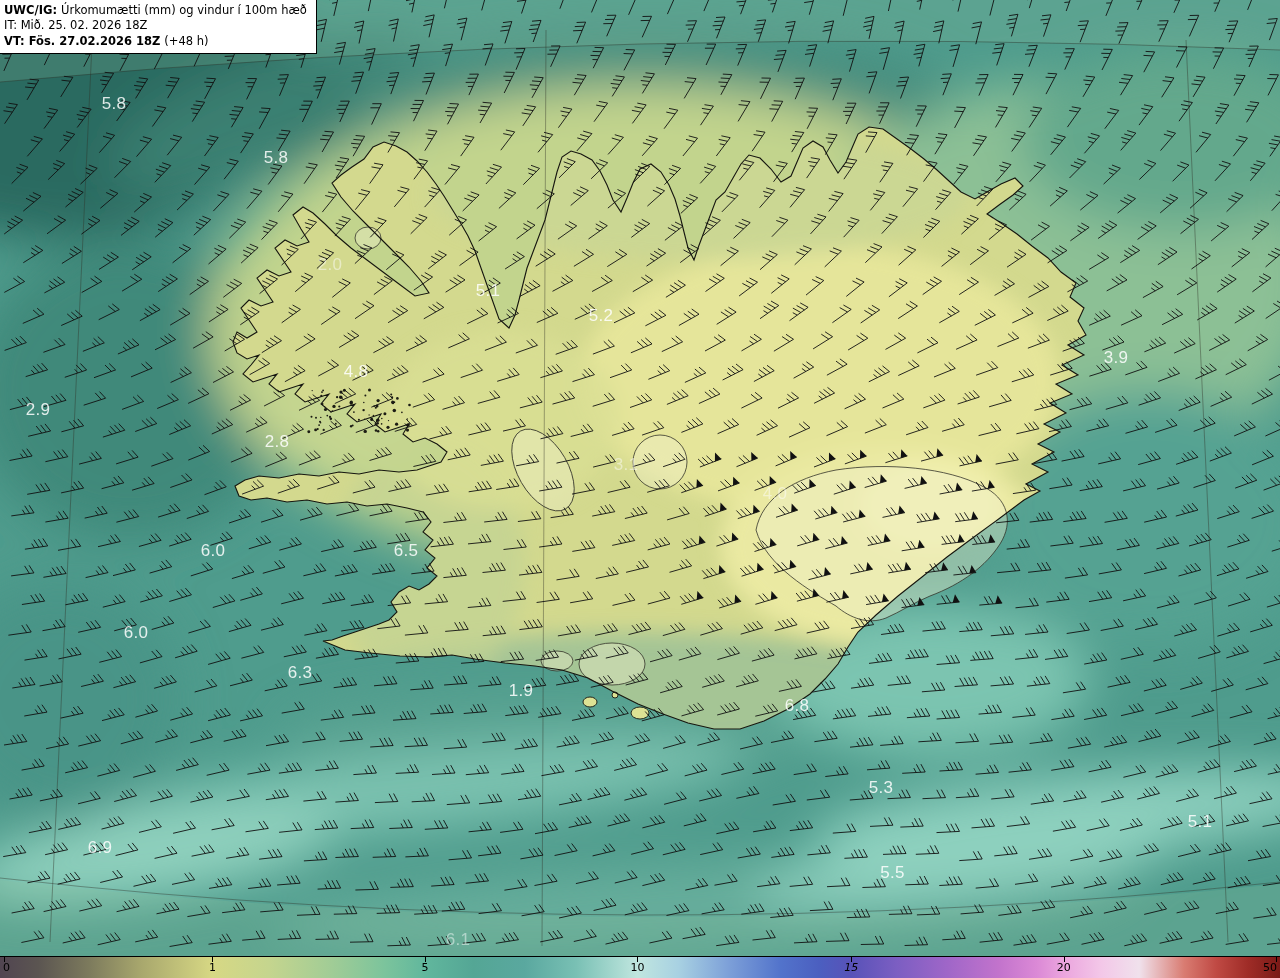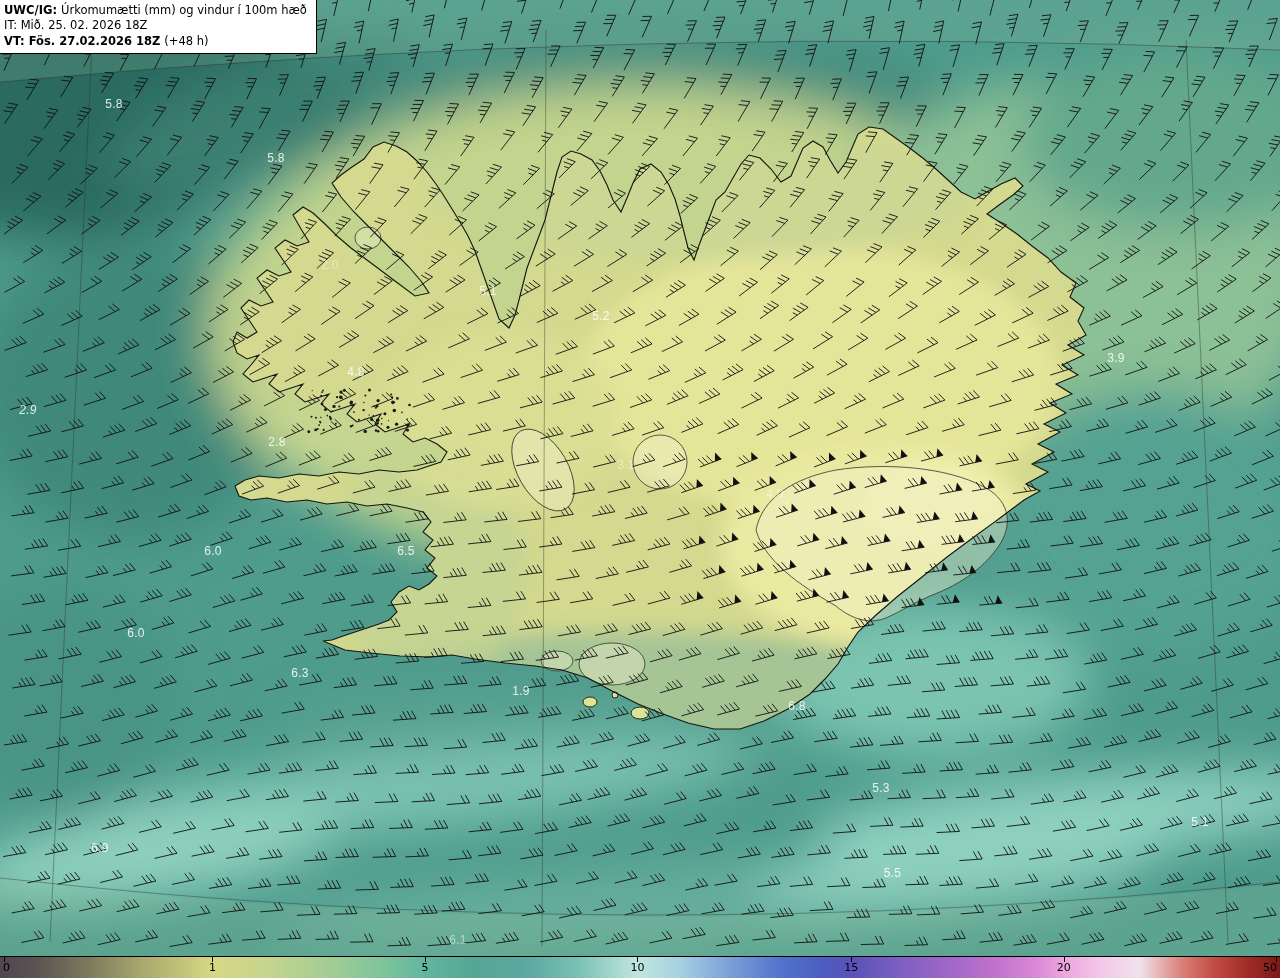--- a/index.html
+++ b/index.html
@@ -1,19 +1,19 @@
 <!DOCTYPE html>
 <html><head>
 <meta charset="utf-8">
 <style>
   html,body{margin:0;padding:0;width:1280px;height:978px;overflow:hidden;background:#4f9c8d;font-family:"Liberation Sans",sans-serif}
   .map{position:relative;width:1280px;height:956px;overflow:hidden}
   svg.layer{position:absolute;left:0;top:0;display:block}
   #labels{position:absolute;left:0;top:0;width:100%;height:100%;pointer-events:none}
-  .vlabel{position:absolute;transform:translate(-50%,-50%);font-size:12px;color:rgba(255,255,255,.85);letter-spacing:.3px;white-space:nowrap}
+  .vlabel{position:absolute;transform:translate(-50%,-50%);font-size:17px;color:rgba(255,255,255,.85);letter-spacing:.3px;white-space:nowrap}
   .vlabel.dim{color:rgba(255,255,255,.48)}
   .title-box{position:absolute;left:0;top:0;background:#ffffff;border:1px solid #000;border-left:none;border-top:none;
              padding:3px 9px 4px 4px;font-size:11.5px;line-height:1.34;color:#000;font-family:"DejaVu Sans",sans-serif;z-index:5}
   .title-box b{margin-right:4px}
   .colorbar{position:relative;width:1280px;height:22px;border-top:1px solid #000;box-sizing:border-box;background:#888}
   #colorbar-gradient{position:absolute;left:0;top:0;right:0;bottom:0}
   #colorbar-ticks{position:absolute;left:0;top:0;right:0;bottom:0}
   .cb-tick{position:absolute;top:0;width:1px;height:5px;background:#000}
   .cb-label{position:absolute;top:4px;font-size:11px;color:#000;transform:translateX(-50%);font-family:"DejaVu Sans",sans-serif}
 </style>
@@ -177,21 +177,21 @@
     </svg>
 
   <div id="labels">
       <div class="vlabel" style="left: 114px; top: 104px;">5.8</div>
       <div class="vlabel" style="left: 276px; top: 158px;">5.8</div>
       <div class="vlabel dim" style="left: 330px; top: 265px;">2.0</div>
       <div class="vlabel" style="left: 488px; top: 291px;">5.1</div>
       <div class="vlabel" style="left: 601px; top: 316px;">5.2</div>
       <div class="vlabel" style="left: 1116px; top: 358px;">3.9</div>
       <div class="vlabel" style="left: 356px; top: 372px;">4.8</div>
-      <div class="vlabel" style="left: 28px; top: 410px; font-style: italic;">2.9</div>
+      <div class="vlabel" style="left: 38px; top: 410px;">2.9</div>
       <div class="vlabel" style="left: 277px; top: 442px;">2.8</div>
       <div class="vlabel dim" style="left: 626px; top: 465px;">3.1</div>
       <div class="vlabel dim" style="left: 775px; top: 494px;">4.0</div>
       <div class="vlabel" style="left: 213px; top: 551px;">6.0</div>
       <div class="vlabel" style="left: 406px; top: 551px;">6.5</div>
       <div class="vlabel" style="left: 136px; top: 633px;">6.0</div>
       <div class="vlabel" style="left: 300px; top: 673px;">6.3</div>
       <div class="vlabel" style="left: 521px; top: 691px;">1.9</div>
       <div class="vlabel" style="left: 758px; top: 706px; margin-left: 39px;">6.8</div>
       <div class="vlabel" style="left: 881px; top: 788px;">5.3</div>
@@ -219,19 +219,19 @@
   <div id="colorbar-ticks">
       <div class="cb-tick" style="left: 0.3%;"></div>
       <div class="cb-label" style="left: 3px; transform: none;">0</div>
       <div class="cb-tick" style="left: 16.6%;"></div>
       <div class="cb-label" style="left: 16.6%;">1</div>
       <div class="cb-tick" style="left: 33.2%;"></div>
       <div class="cb-label" style="left: 33.2%;">5</div>
       <div class="cb-tick" style="left: 49.8%;"></div>
       <div class="cb-label" style="left: 49.8%;">10</div>
       <div class="cb-tick" style="left: 66.5%;"></div>
-      <div class="cb-label" style="left: 66.5%;">15</div>
+      <div class="cb-label" style="left: 66.5%; font-style: italic;">15</div>
       <div class="cb-tick" style="left: 83.1%;"></div>
       <div class="cb-label" style="left: 83.1%;">20</div>
       <div class="cb-tick" style="left: 99.7%;"></div>
       <div class="cb-label" style="left: auto; right: 3px; transform: none;">50</div>
     </div>
 </div>
 
 </body></html>

